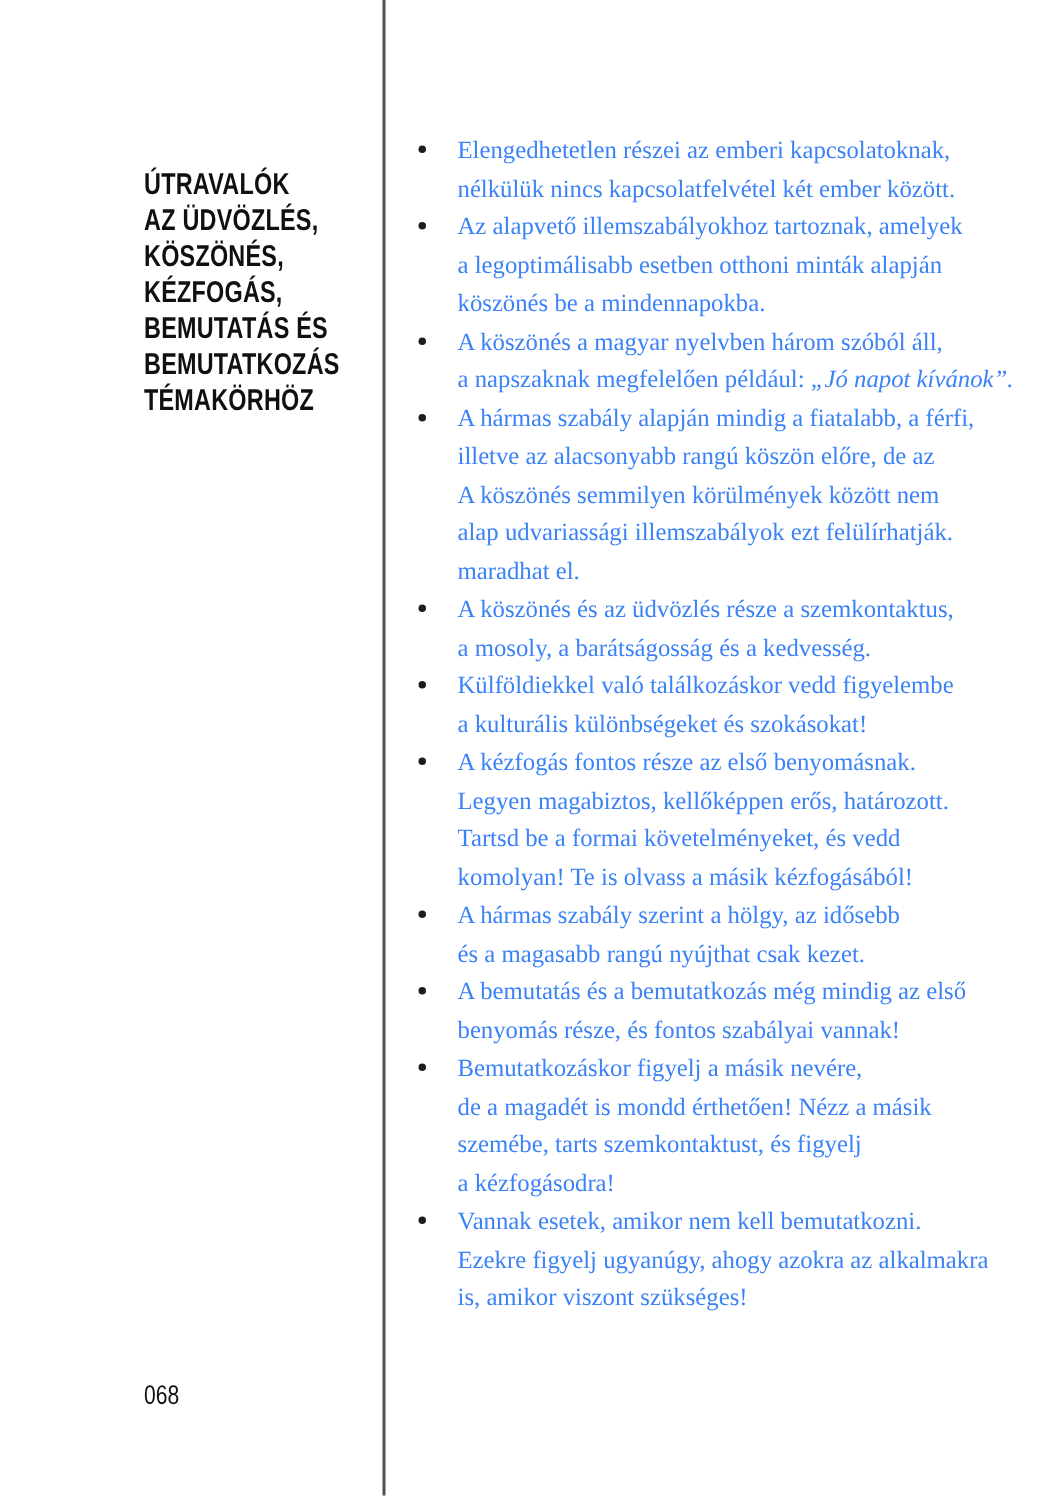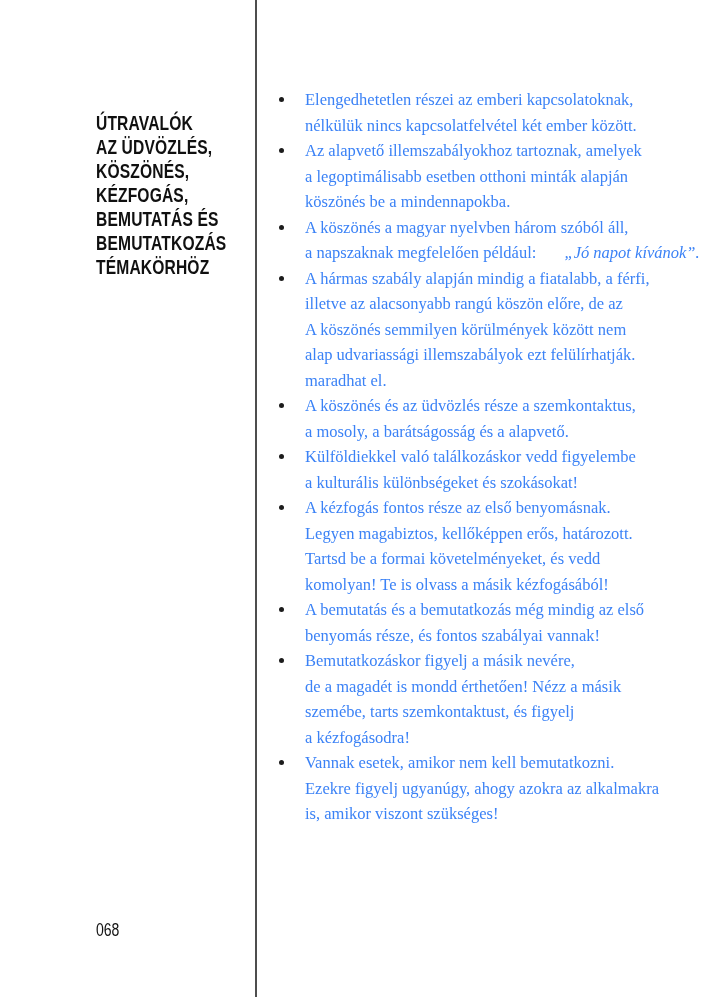--- a/index.html
+++ b/index.html
@@ -38,21 +38,21 @@
     width:5px; height:5px;
     background:#1c1c1c;
     border-radius:50%;
   }
   .line {
     font-size:16.5px;
     line-height:25.5px;
     color:#3b82f6;
     white-space:nowrap;
   }
-  .it { font-style:italic;margin-left:24px; }
+  .it { font-style:italic; }
   .pagenum {
     position:absolute; left:96px; top:920px;
     font-family:"Liberation Sans", sans-serif;
     font-weight:400;
     font-size:18px;
     color:#111111;
     transform:scaleX(0.78);
     transform-origin:left top;
   }
 </style>
@@ -94,33 +94,38 @@
           <span class="bullet"></span>
           <div class="line"><span>A hármas szabály alapján mindig a fiatalabb, a férfi,</span></div>
           <div class="line"><span>illetve az alacsonyabb rangú köszön előre, de az</span></div>
           <div class="line"><span>A köszönés semmilyen körülmények között nem</span></div>
           <div class="line"><span>alap udvariassági illemszabályok ezt felülírhatják.</span></div>
           <div class="line"><span>maradhat el.</span></div>
         </div>
         <div class="item">
           <span class="bullet"></span>
           <div class="line"><span>A köszönés és az üdvözlés része a szemkontaktus,</span></div>
-          <div class="line"><span>a mosoly, a barátságosság és a alapvető.</span></div>
+          <div class="line"><span>a mosoly, a barátságosság és a kedvesség.</span></div>
         </div>
         <div class="item">
           <span class="bullet"></span>
           <div class="line"><span>Külföldiekkel való találkozáskor vedd figyelembe</span></div>
           <div class="line"><span>a kulturális különbségeket és szokásokat!</span></div>
         </div>
         <div class="item">
           <span class="bullet"></span>
           <div class="line"><span>A kézfogás fontos része az első benyomásnak.</span></div>
           <div class="line"><span>Legyen magabiztos, kellőképpen erős, határozott.</span></div>
           <div class="line"><span>Tartsd be a formai követelményeket, és vedd</span></div>
           <div class="line"><span>komolyan! Te is olvass a másik kézfogásából!</span></div>
+        </div>
+        <div class="item">
+          <span class="bullet"></span>
+          <div class="line"><span>A hármas szabály szerint a hölgy, az idősebb</span></div>
+          <div class="line"><span>és a magasabb rangú nyújthat csak kezet.</span></div>
         </div>
         <div class="item">
           <span class="bullet"></span>
           <div class="line"><span>A bemutatás és a bemutatkozás még mindig az első</span></div>
           <div class="line"><span>benyomás része, és fontos szabályai vannak!</span></div>
         </div>
         <div class="item">
           <span class="bullet"></span>
           <div class="line"><span>Bemutatkozáskor figyelj a másik nevére,</span></div>
           <div class="line"><span>de a magadét is mondd érthetően! Nézz a másik</span></div>

